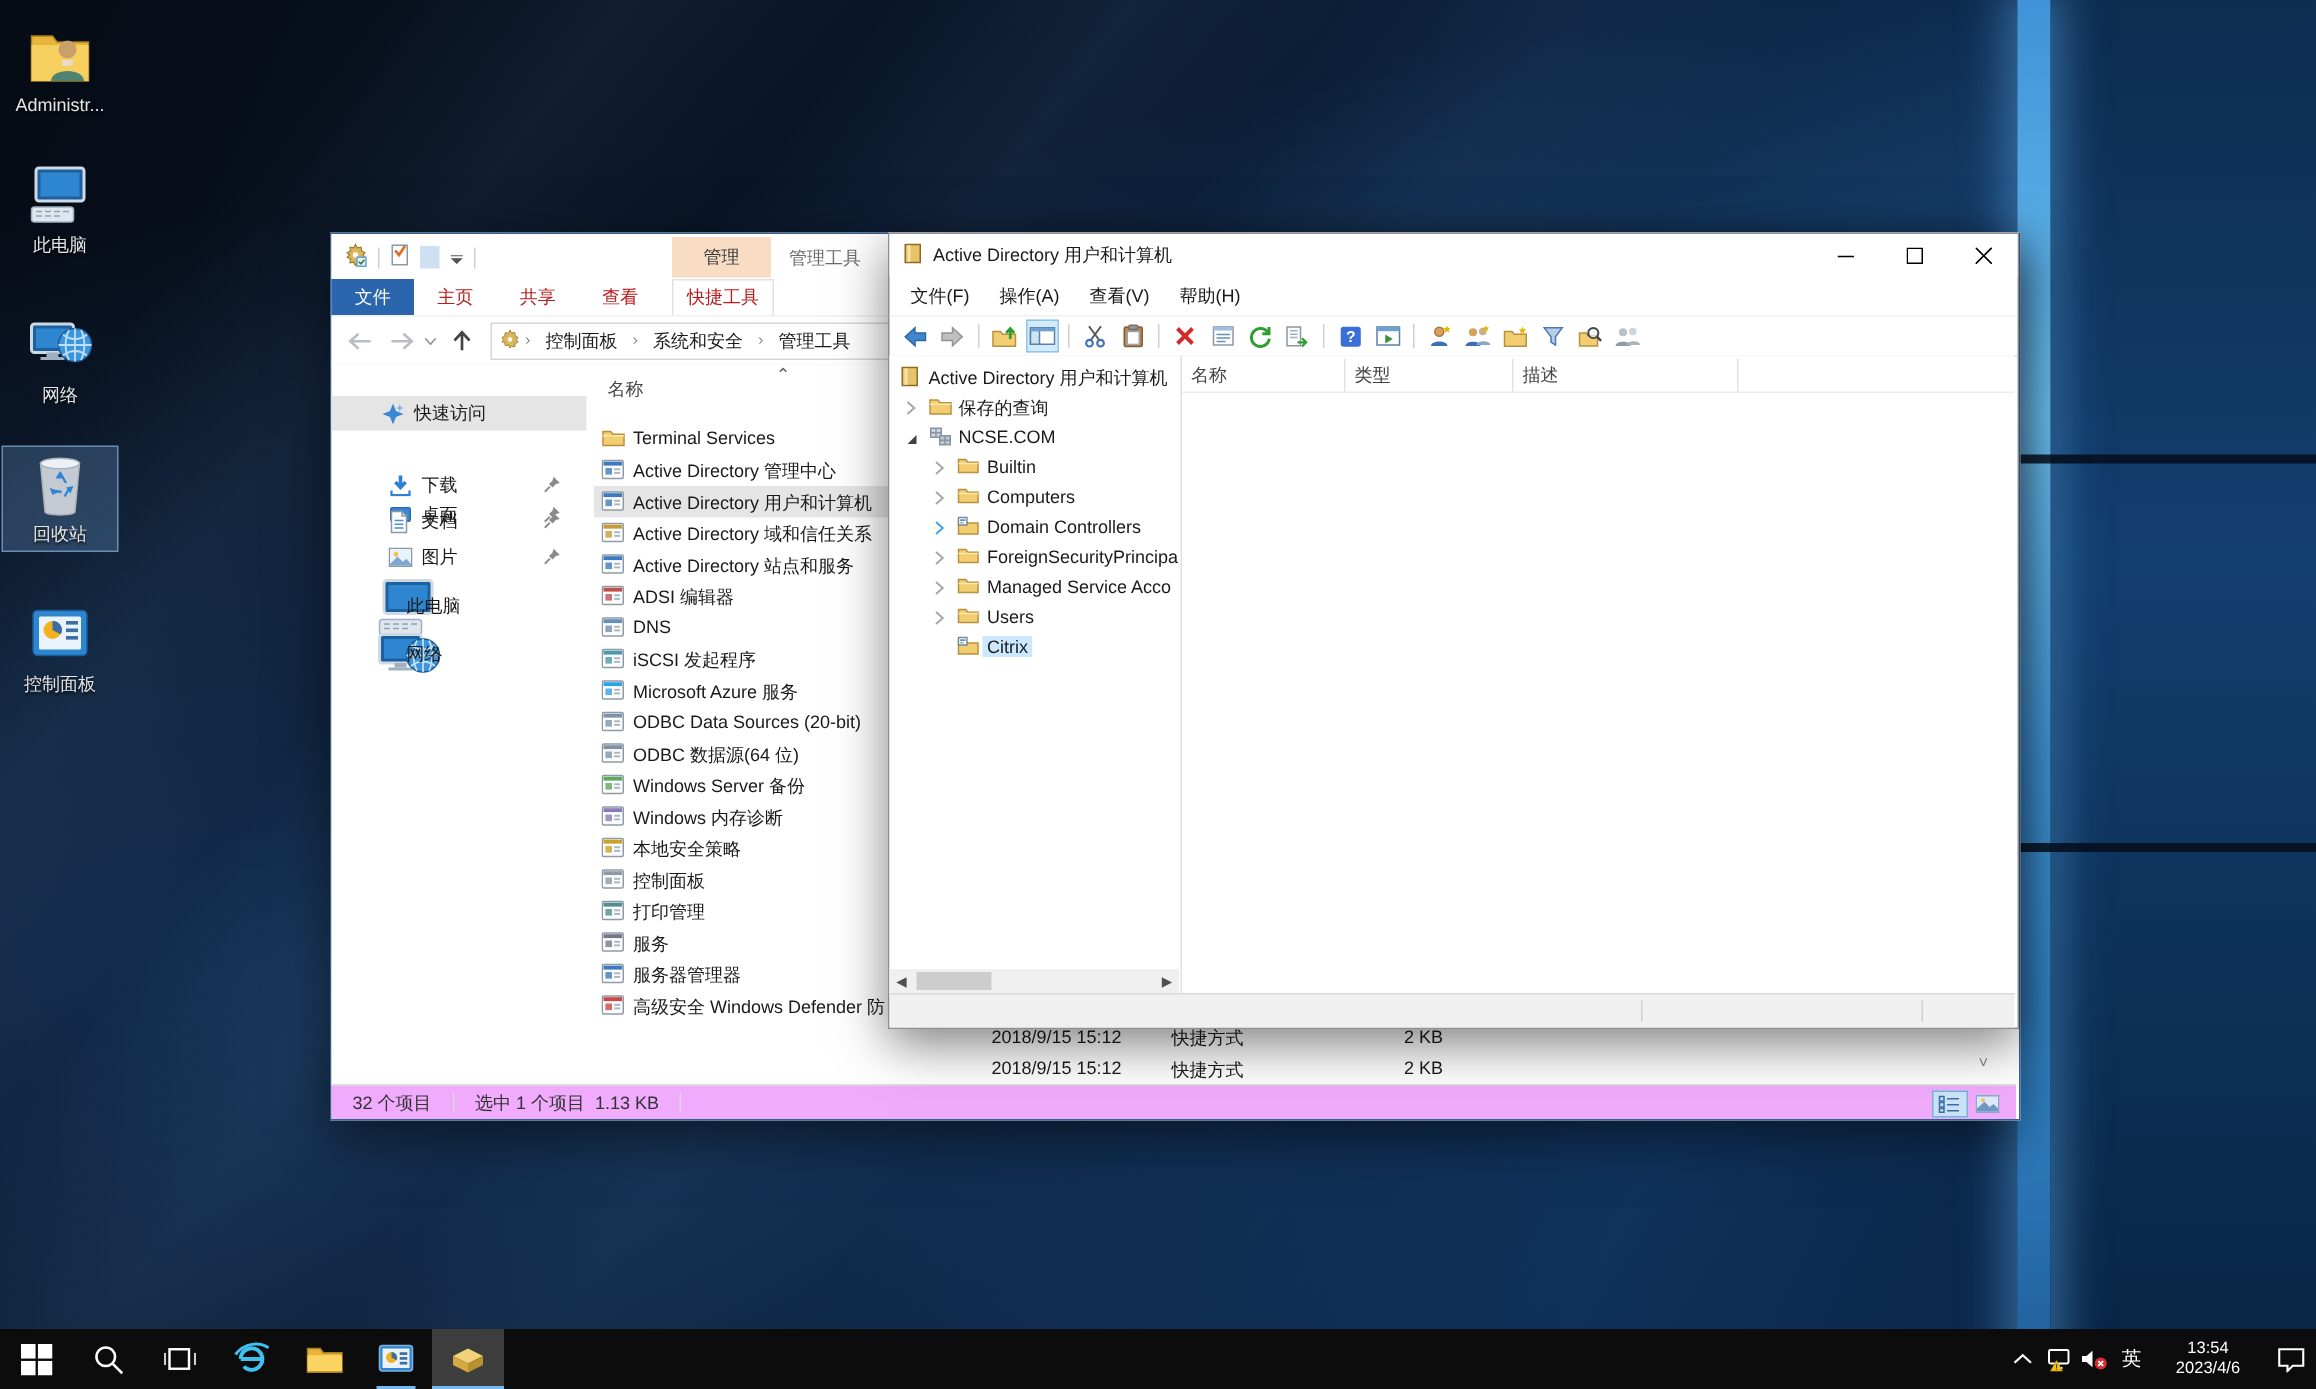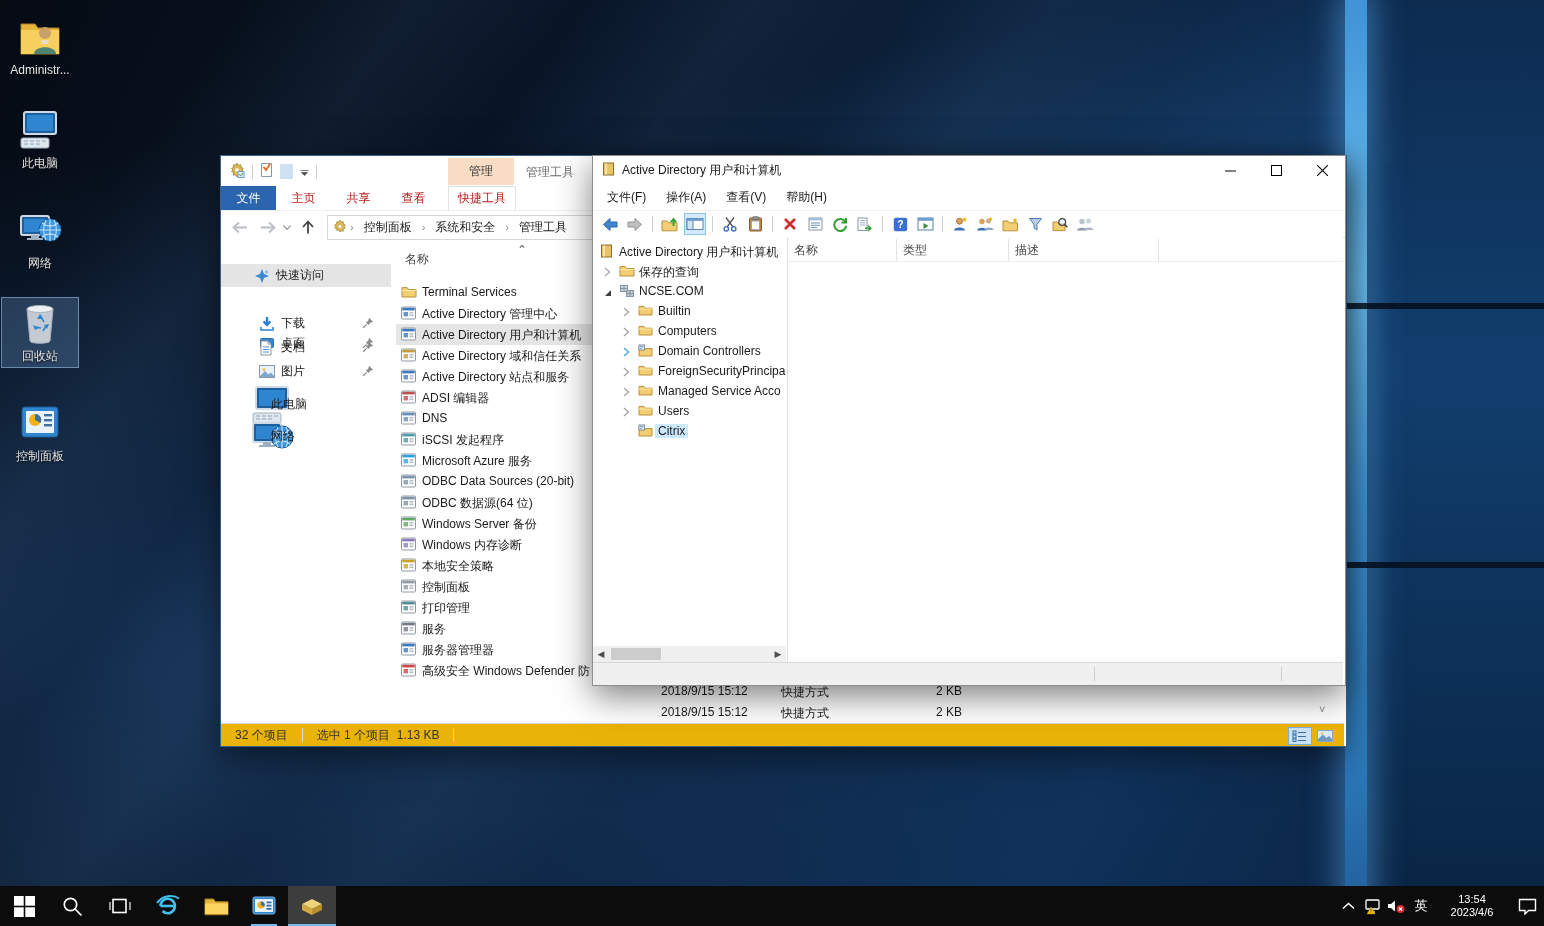--- a/index.html
+++ b/index.html
@@ -60,21 +60,21 @@
   .sort-up{position:absolute;left:126px;top:0px;color:#666;}
   .f-row{position:absolute;left:0;width:955px;height:21px;}
   .f-sel{position:absolute;left:5px;top:0;width:258px;height:21px;background:#e5e5e5;}
   .f-ic{position:absolute;left:10px;top:3px;}
   .f-lb{position:absolute;left:31px;top:3px;white-space:nowrap;}
   .d-frag{position:absolute;height:21px;color:#1a1a1a;}
   .d-date{position:absolute;left:270px;top:3px;}
   .d-type{position:absolute;left:390px;top:3px;}
   .d-size{position:absolute;left:545px;top:3px;}
   .scroll-dn{position:absolute;left:928px;top:460px;color:#8a8a8a;font-size:11px;}
-  .e-status{position:absolute;left:0;bottom:0;width:1123px;height:22px;background:#eab308;border-top:1px solid #d9d9d9;
+  .e-status{position:absolute;left:0;bottom:0;width:1123px;height:22px;background:#f0abfc;border-top:1px solid #d9d9d9;
     display:flex;align-items:center;}
   .st-txt{padding:0 14px;color:#333;}
   .st-sep{width:1px;height:14px;background:#d9d9d9;}
   .view-btn{position:absolute;top:3px;width:22px;height:16px;display:flex;align-items:center;justify-content:center;border:1px solid transparent;}
   .view-btn.active{background:#cce3f5;border:1px solid #7ab0dd;}
   
   #adwin{left:592px;top:155px;width:752px;height:529px;border:1px solid #8e8e8e;}
   .a-title{position:relative;height:28px;display:flex;align-items:center;padding-left:8px;gap:6px;background:#fff;}
   .caps{position:absolute;right:0;top:0;display:flex;}
   .cap{width:46px;height:28px;display:flex;align-items:center;justify-content:center;}

